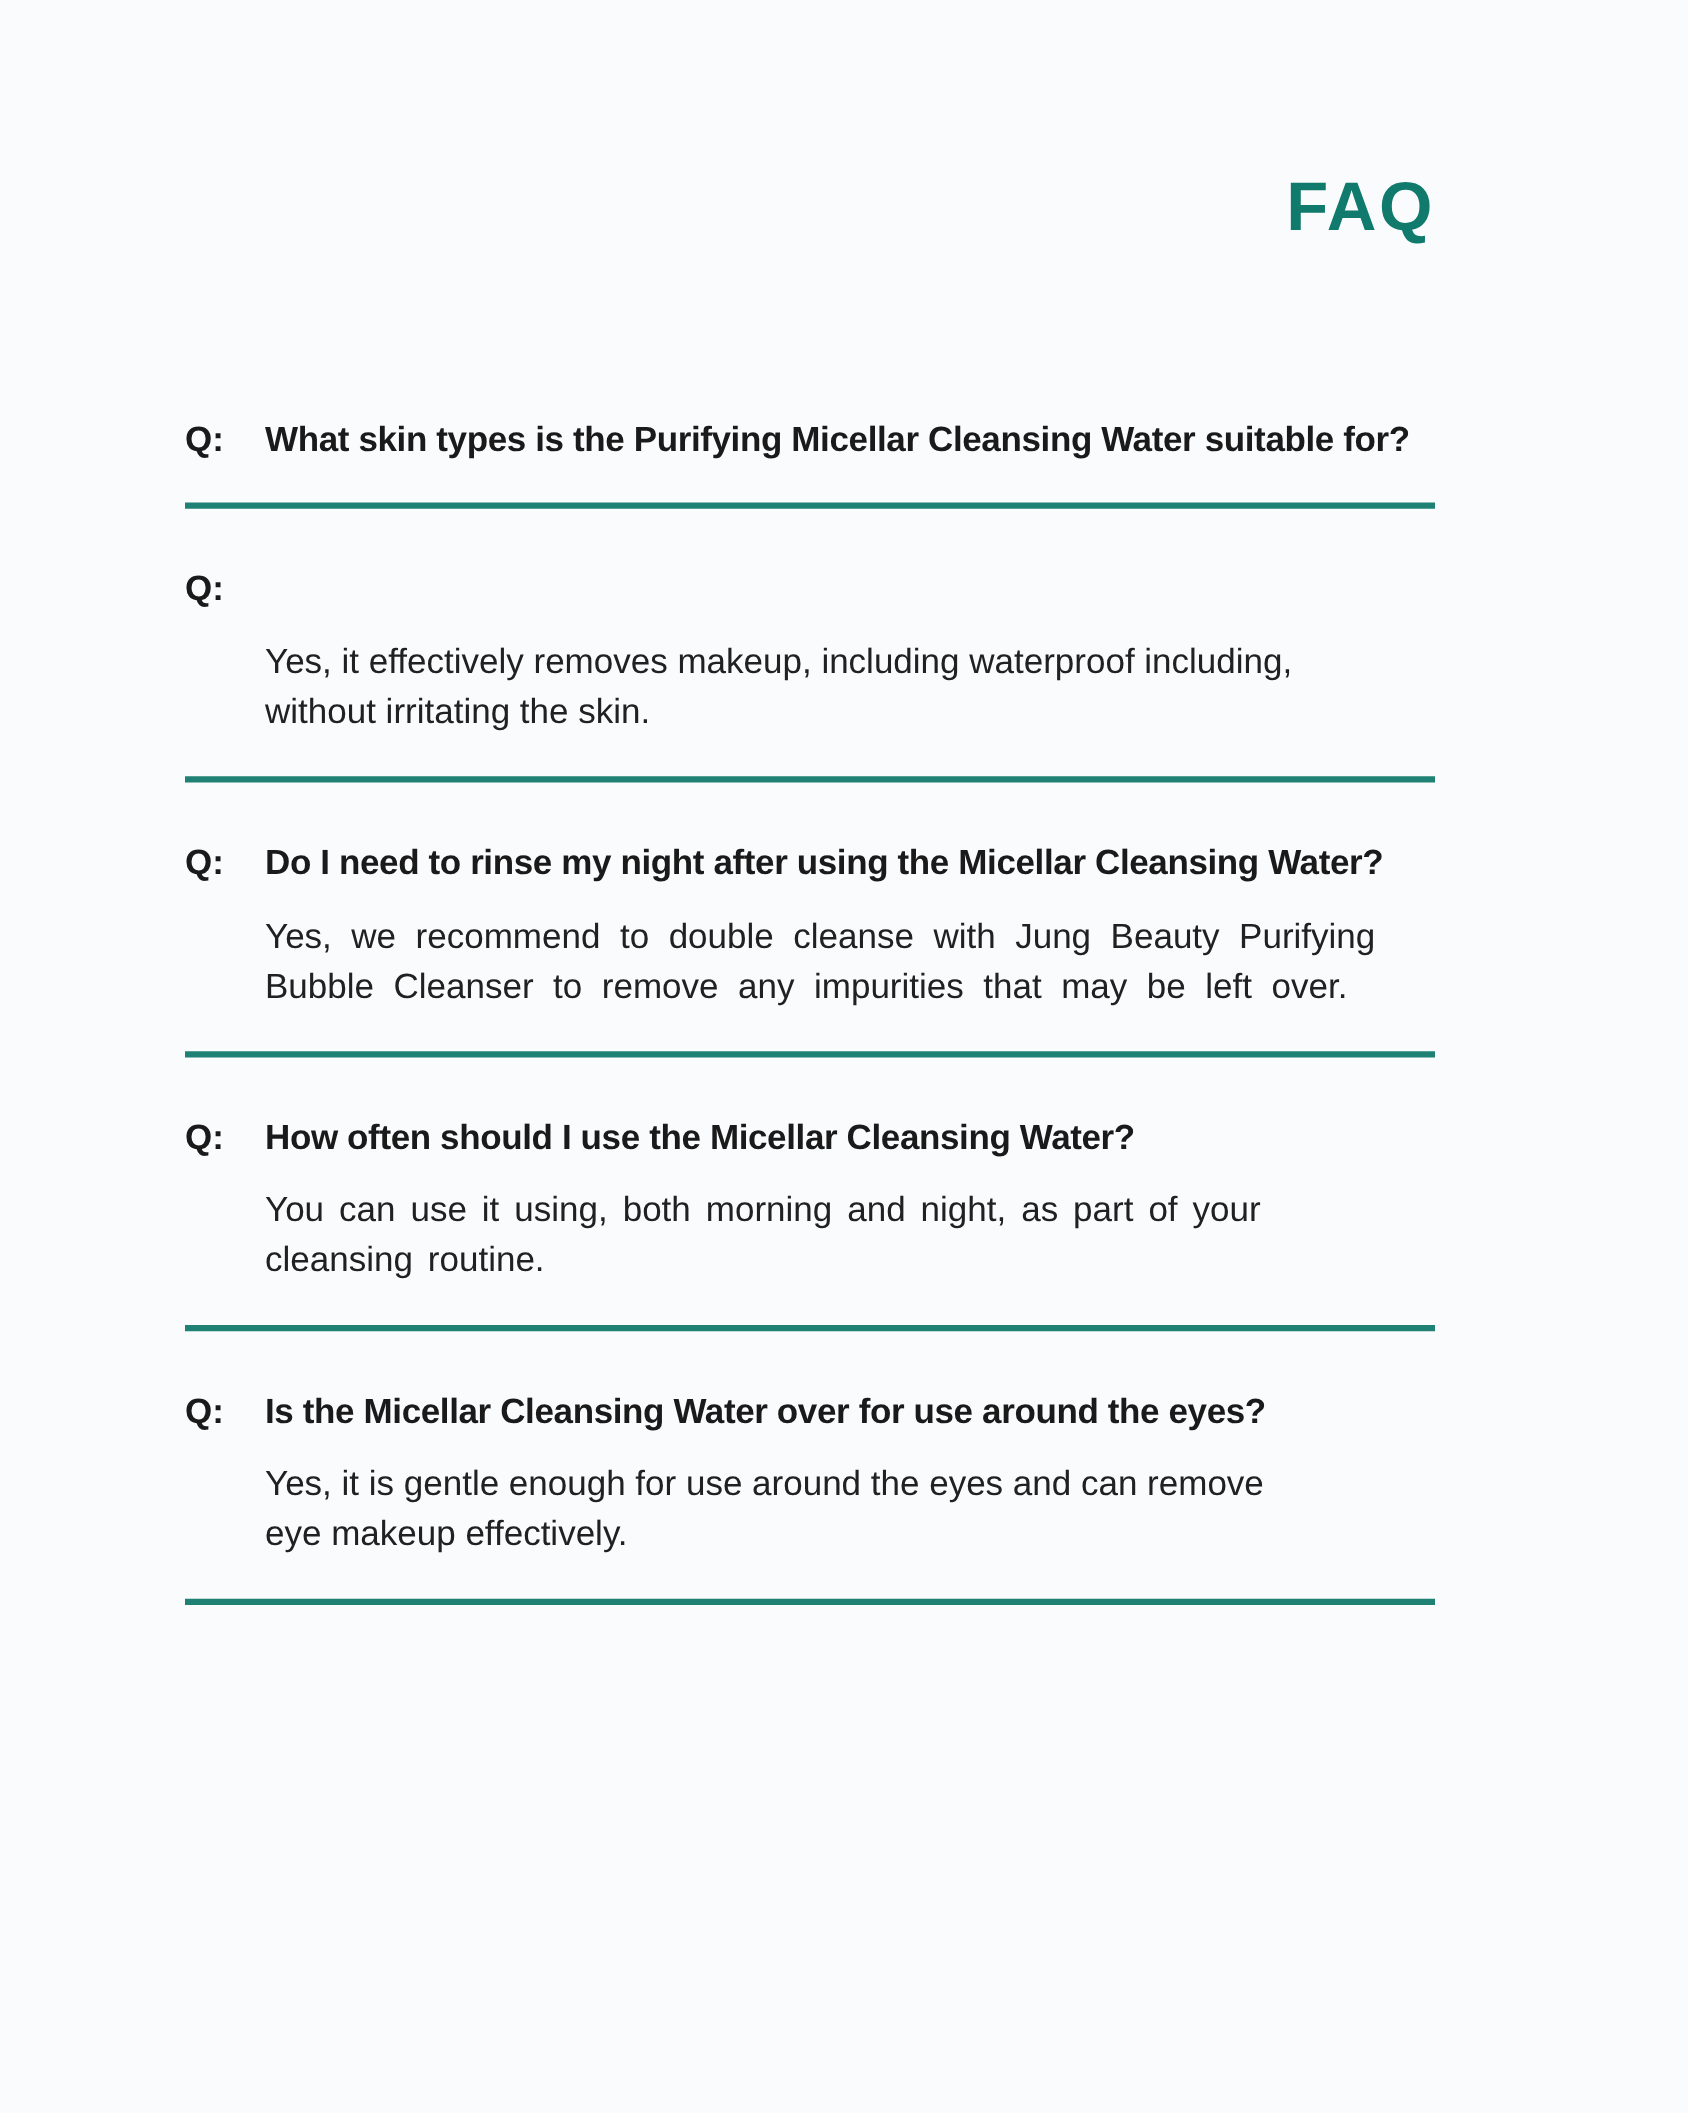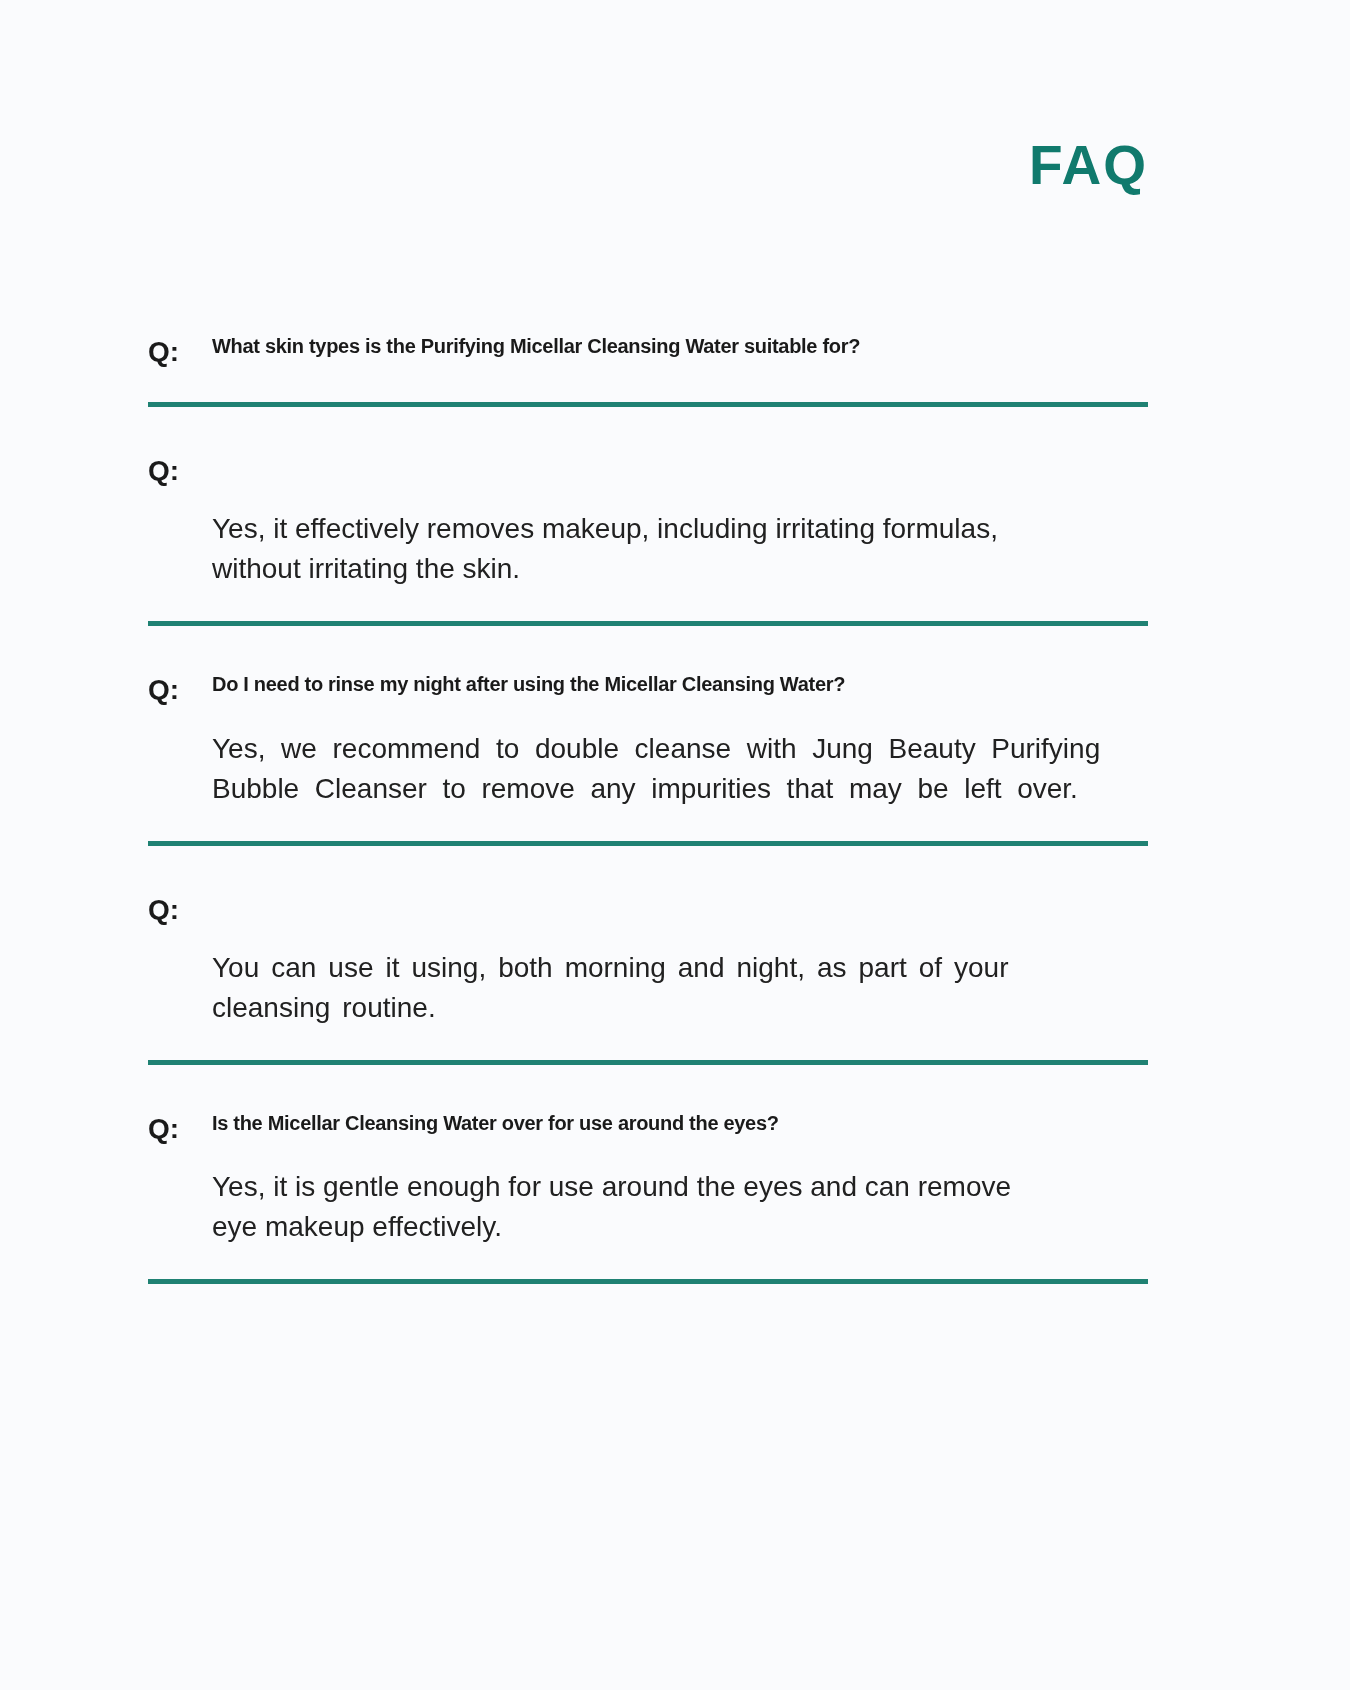--- a/index.html
+++ b/index.html
@@ -46,21 +46,21 @@
   }
   .q-prefix{
     flex:0 0 64px;
     font-size:28px;
     font-weight:700;
     line-height:1.33;
     color:var(--q-text);
   }
   .question{
     margin:0;
-    font-size:20px;
+    font-size:28px;
     font-weight:700;
     letter-spacing:-0.3px;
     line-height:1.33;
     white-space:nowrap;
     color:var(--q-text);
   }
   .answer{
     margin:20px 0 0 64px;
     font-size:28px;
     font-weight:400;
@@ -98,38 +98,39 @@
         <span class="q-prefix">Q:</span>
         <h2 class="question">What skin types is the Purifying Micellar Cleansing Water suitable for?</h2>
       </div>
       <hr class="divider">
     </section>
 
     <section class="qa">
       <div class="q-row">
         <span class="q-prefix">Q:</span>
       </div>
-      <p class="answer">Yes, it effectively removes makeup, including irritating formulas,
+      <p class="answer">Yes, it effectively removes makeup, including waterproof including,
 without irritating the skin.</p>
       <hr class="divider">
     </section>
 
     <section class="qa">
       <div class="q-row">
         <span class="q-prefix">Q:</span>
         <h2 class="question">Do I need to rinse my night after using the Micellar Cleansing Water?</h2>
       </div>
       <p class="answer spread">Yes, we recommend to double cleanse with Jung Beauty Purifying
 Bubble Cleanser to remove any impurities that may be left over.</p>
       <hr class="divider">
     </section>
 
     <section class="qa">
       <div class="q-row">
         <span class="q-prefix">Q:</span>
+        <h2 class="question">How often should I use the Micellar Cleansing Water?</h2>
       </div>
       <p class="answer spread-sm">You can use it using, both morning and night, as part of your
 cleansing routine.</p>
       <hr class="divider">
     </section>
 
     <section class="qa">
       <div class="q-row">
         <span class="q-prefix">Q:</span>
         <h2 class="question">Is the Micellar Cleansing Water over for use around the eyes?</h2>

